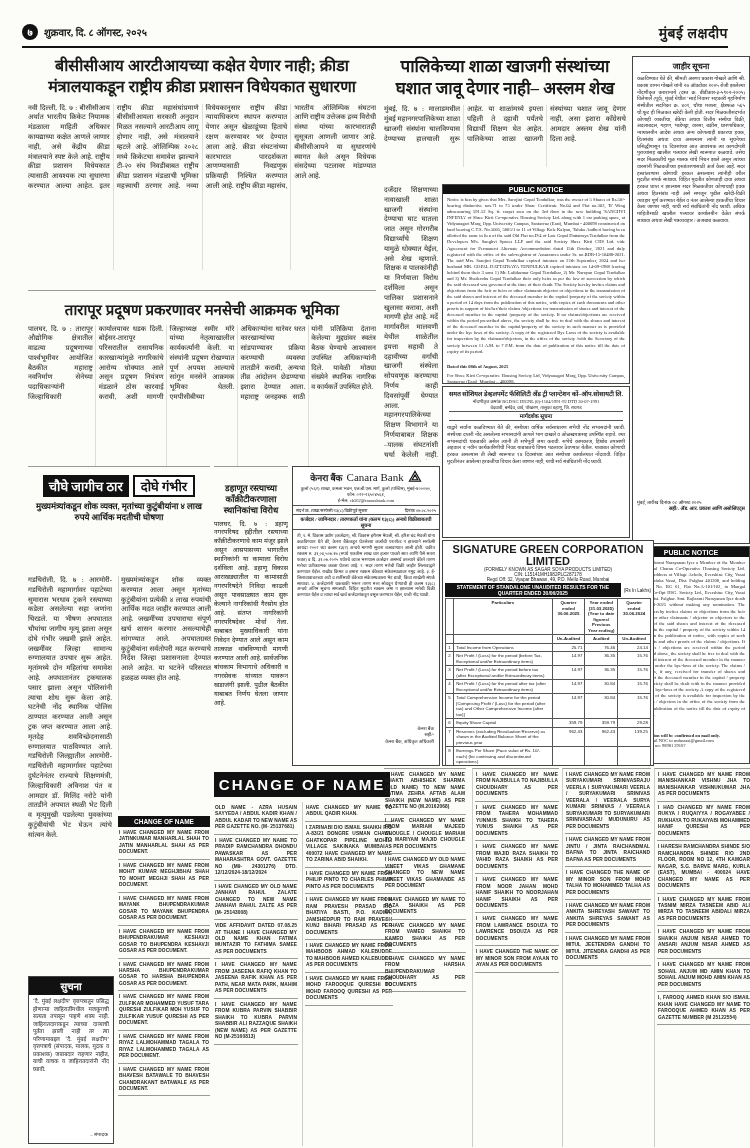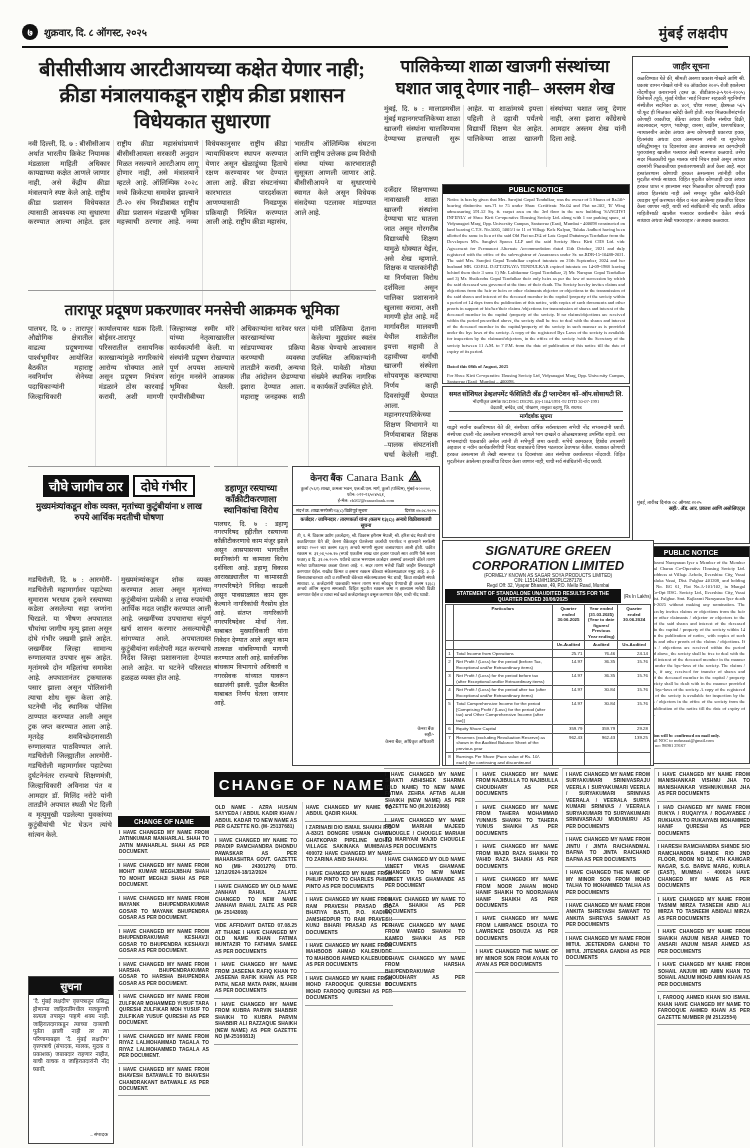--- a/index.html
+++ b/index.html
@@ -56,21 +56,21 @@
 
   <div class="abs hdr">
     <div class="hdr-left">
       <span class="pgbadge">७</span>
       <span>शुक्रवार, दि. ८ ऑगस्ट, २०२५</span>
     </div>
     <div class="masthead">मुंबई लक्षदीप</div>
   </div>
 
   <div class="abs" style="left:28px;top:56px;width:348px;">
-    <div class="hl" style="font-size:20px;">बीसीसीआय आरटीआयच्या कक्षेत येणार नाही; क्रीडा मंत्रालयाकडून राष्ट्रीय क्रीडा प्रशासन विधेयकात सुधारणा</div>
+    <div class="hl" style="font-size:16px;">बीसीसीआय आरटीआयच्या कक्षेत येणार नाही; क्रीडा मंत्रालयाकडून राष्ट्रीय क्रीडा प्रशासन विधेयकात सुधारणा</div>
     <div class="body-txt cols4" style="height:166px;margin-top:6px;">नवी दिल्ली, दि. ७ : बीसीसीआय अर्थात भारतीय क्रिकेट नियामक मंडळाला माहिती अधिकार कायद्याच्या कक्षेत आणले जाणार नाही, असे केंद्रीय क्रीडा मंत्रालयाने स्पष्ट केले आहे. राष्ट्रीय क्रीडा प्रशासन विधेयकात त्यासाठी आवश्यक त्या सुधारणा करण्यात आल्या आहेत. इतर राष्ट्रीय क्रीडा महासंघांप्रमाणे बीसीसीआयला सरकारी अनुदान मिळत नसल्याने आरटीआय लागू होणार नाही, असे मंत्रालयाने म्हटले आहे. ऑलिम्पिक २०२८ मध्ये क्रिकेटचा समावेश झाल्याने टी-२० संघ निवडीबाबत राष्ट्रीय क्रीडा प्रशासन मंडळाची भूमिका महत्त्वाची ठरणार आहे. नव्या विधेयकानुसार राष्ट्रीय क्रीडा न्यायाधिकरण स्थापन करण्यात येणार असून खेळाडूंच्या हिताचे रक्षण करण्यावर भर देण्यात आला आहे. क्रीडा संघटनांच्या कारभारात पारदर्शकता आणण्यासाठी निवडणूक प्रक्रियाही निश्चित करण्यात आली आहे. राष्ट्रीय क्रीडा महासंघ, भारतीय ऑलिम्पिक संघटना आणि राष्ट्रीय उत्तेजक द्रव्य विरोधी संस्था यांच्या कारभारातही सुसूत्रता आणली जाणार आहे. बीसीसीआयने या सुधारणांचे स्वागत केले असून विधेयक संसदेच्या पटलावर मांडण्यात आले आहे.</div>
   </div>
 
   <div class="abs" style="left:384px;top:56px;width:242px;">
     <div class="hl" style="font-size:17px;">पालिकेच्या शाळा खाजगी संस्थांच्या घशात जावू देणार नाही– अस्लम शेख</div>
     <div class="body-txt cols3" style="height:62px;margin-top:5px;">मुंबई, दि. ७ : मालाडमधील मुंबई महानगरपालिकेच्या शाळा खाजगी संस्थांना चालविण्यास देण्याच्या हालचाली सुरू आहेत. या शाळांमध्ये इयत्ता पहिली ते दहावी पर्यंतचे विद्यार्थी शिक्षण घेत आहेत. पालिकेच्या शाळा खाजगी संस्थांच्या घशात जावू देणार नाही, असा इशारा काँग्रेसचे आमदार अस्लम शेख यांनी दिला आहे.</div>
   </div>
   <div class="abs body-txt" style="left:384px;top:186px;width:54px;height:274px;">दर्जेदार शिक्षणाच्या नावाखाली शाळा खाजगी संस्थांना देण्याचा घाट घातला जात असून गोरगरीब विद्यार्थ्यांचे शिक्षण यामुळे धोक्यात येईल, असे शेख म्हणाले. शिक्षक व पालकांनीही या निर्णयाला विरोध दर्शविला असून पालिका प्रशासनाने खुलासा करावा, अशी मागणी होत आहे. मर्दे मार्गावरील मालवणी येथील शाळेतील इयत्ता सहावी ते दहावीच्या वर्गांची खाजगी संस्थेला सोपवणूक करण्याचा निर्णय काही दिवसांपूर्वी घेण्यात आला. महानगरपालिकेच्या शिक्षण विभागाने या निर्णयाबाबत शिक्षक –पालक संघटनांशी चर्चा केलेली नाही. याबाबत महापालिका आयुक्तांना निवेदन देण्यात आले आहे.</div>
 
   <div class="abs nbox" style="left:442px;top:184px;width:186px;height:198px;">
@@ -163,21 +163,21 @@
     <div class="center" style="font-size:5px;font-weight:bold;padding:1px 2px;border-bottom:0.5px solid #555;">कर्जदार / जामिनदार / तारणकर्ता यांना (कलम १३(८)) अन्वये विक्रीबाबतची सूचना</div>
     <div class="tiny-mr" style="font-size:4.4px;height:188px;">ती, १. मे. विकास उद्योग (कर्जदार), श्री. विकास हरीराम मेघजी, श्री. हरिश चंद मेघजी यांना कळविण्यात येते की, केनरा बैंकेकडून घेतलेल्या कर्जाची परतफेड न झाल्याने सरफेसी कायदा २००२ च्या कलम १३(२) अन्वये मागणी सूचना बजावण्यात आली होती. थकीत रक्कम रु. ३१,०४,५०७.१७ (रुपये एकतीस लाख चार हजार पाचशे सात आणि पैसे सतरा फक्त) व दि. ३१.०७.२०२५ पर्यंतचे व्याज भरण्यास कर्जदार असमर्थ ठरल्याने बँकेने तारण मत्तेचा प्रतीकात्मक कब्जा घेतला आहे. २. सदर तारण मत्तेची विक्री जाहीर लिलावाद्वारे करण्यात येईल. राखीव किंमत व इसारा रक्कम बँकेच्या संकेतस्थळावर नमूद आहे. ३. ई-लिलावाबाबतच्या अटी व शर्तींसाठी बँकेच्या संकेतस्थळाला भेट द्यावी, किंवा शाखेशी संपर्क साधावा. ४. कर्जदारांनी थकबाकी भरून तारण मत्ता सोडवून घेण्याची ही कलम १३(८) अन्वये अंतिम सूचना समजावी. विहित मुदतीत रक्कम जमा न झाल्यास मत्तेची विक्री करण्यात येईल व त्याचा सर्व खर्च कर्जदारांकडून वसूल करण्यात येईल, याची नोंद घ्यावी.</div>
     <div class="sign-right" style="font-size:4.6px;">
       <div>केनरा बैंक</div>
       <div>सही/-</div>
       <div>केनरा बैंक, अधिकृत अधिकारी</div>
     </div>
   </div>
 
   <div class="abs nbox" style="left:442px;top:540px;width:210px;height:224px;border-width:1.5px;">
-    <div class="center" style="font-size:13px;font-weight:bold;padding-top:2px;font-family:'Liberation Sans',sans-serif;font-style:italic;">SIGNATURE GREEN CORPORATION LIMITED</div>
+    <div class="center" style="font-size:11px;font-weight:bold;padding-top:2px;font-family:'Liberation Sans',sans-serif;">SIGNATURE GREEN CORPORATION LIMITED</div>
     <div class="center" style="font-size:4.6px;font-family:'Liberation Sans',sans-serif;">(FORMELY KNOWN AS SAGAR SOYA PRODUCTS LIMITED)</div>
     <div class="center" style="font-size:4.6px;font-family:'Liberation Sans',sans-serif;">CIN: L15141MH1982PLC287178</div>
     <div class="center" style="font-size:4.6px;font-family:'Liberation Sans',sans-serif;">Regd Off: 32, Vyapar Bhawan, 49, P.D. Mello Road, Mumbai</div>
     <div style="display:flex;align-items:center;gap:3px;margin:1px 2px;">
       <div class="nbar" style="flex:1;font-size:5px;padding:1px 0;">STATEMENT OF STANDALONE UNAUDITED RESULTS FOR THE QUARTER ENDED 30/06/2025</div>
       <div style="font-size:4.6px;font-family:'Liberation Sans',sans-serif;">(Rs In Lakhs)</div>
     </div>
     <table class="fin" style="margin:0 2px;width:calc(100% - 4px);">
       <thead>
         <tr>

